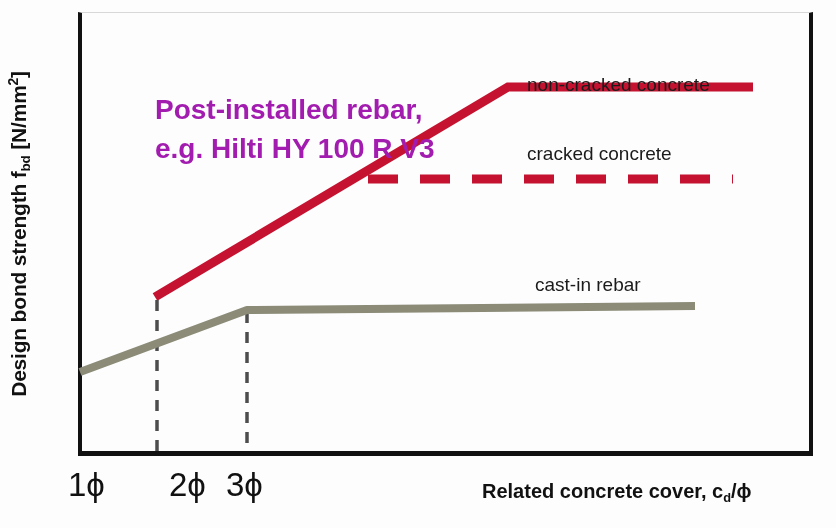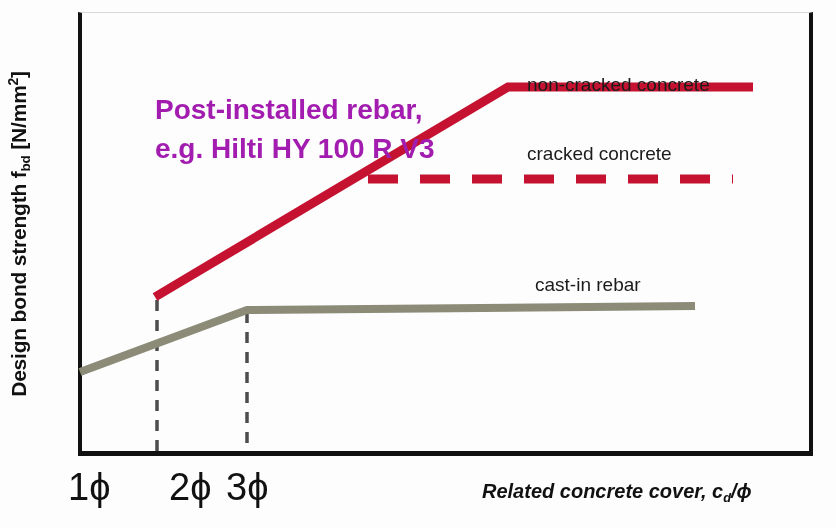--- a/index.html
+++ b/index.html
@@ -47,38 +47,37 @@
     white-space: nowrap;
   }
   #x-axis-title {
     position: absolute;
     left: 482px;
     top: 480px;
     font-size: 20px;
     font-weight: bold;
     color: #111111;
     white-space: nowrap;
-    font-style: italic;
   }
   .sub {
     font-size: 0.64em;
     vertical-align: -0.32em;
     font-weight: bold;
   }
   .sup {
     font-size: 0.66em;
     vertical-align: 0.55em;
     font-weight: bold;
   }
 
   
   .xtick-label {
     position: absolute;
     top: 466px;
-    font-size: 38px;
+    font-size: 33px;
     font-weight: normal;
     color: #111111;
     white-space: nowrap;
   }
 
   
   #chart-svg {
     position: absolute;
     left: 0;
     top: 0;

